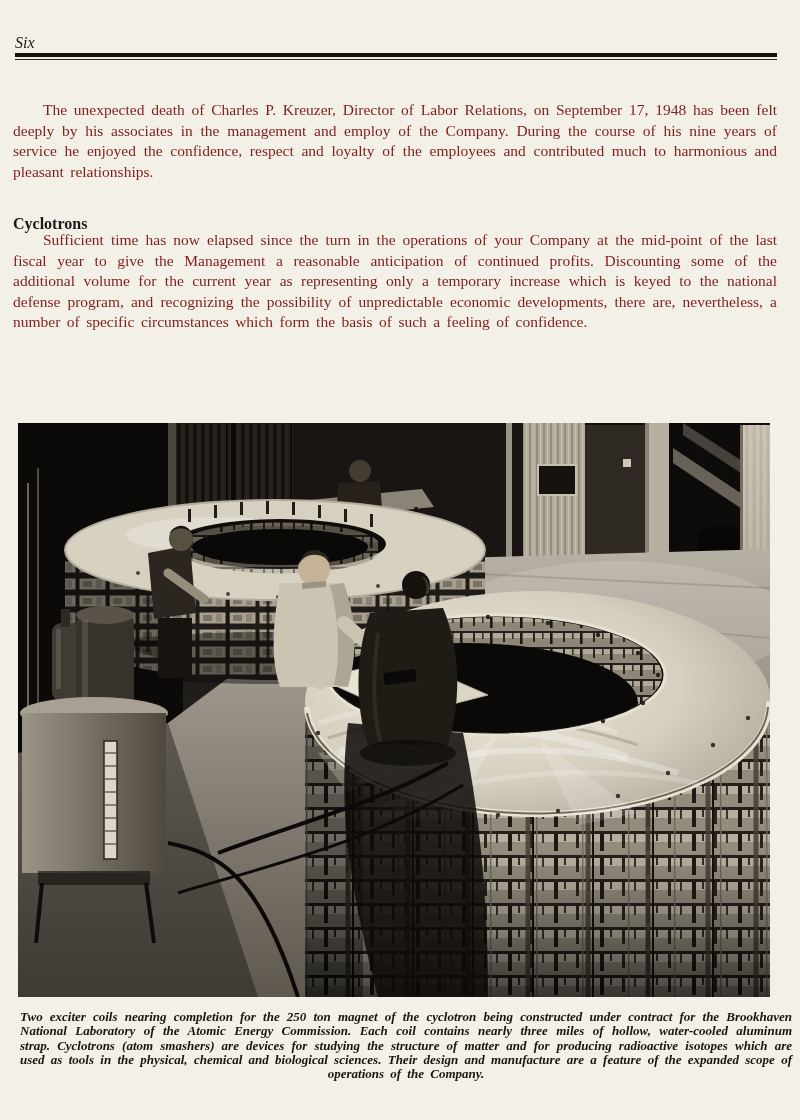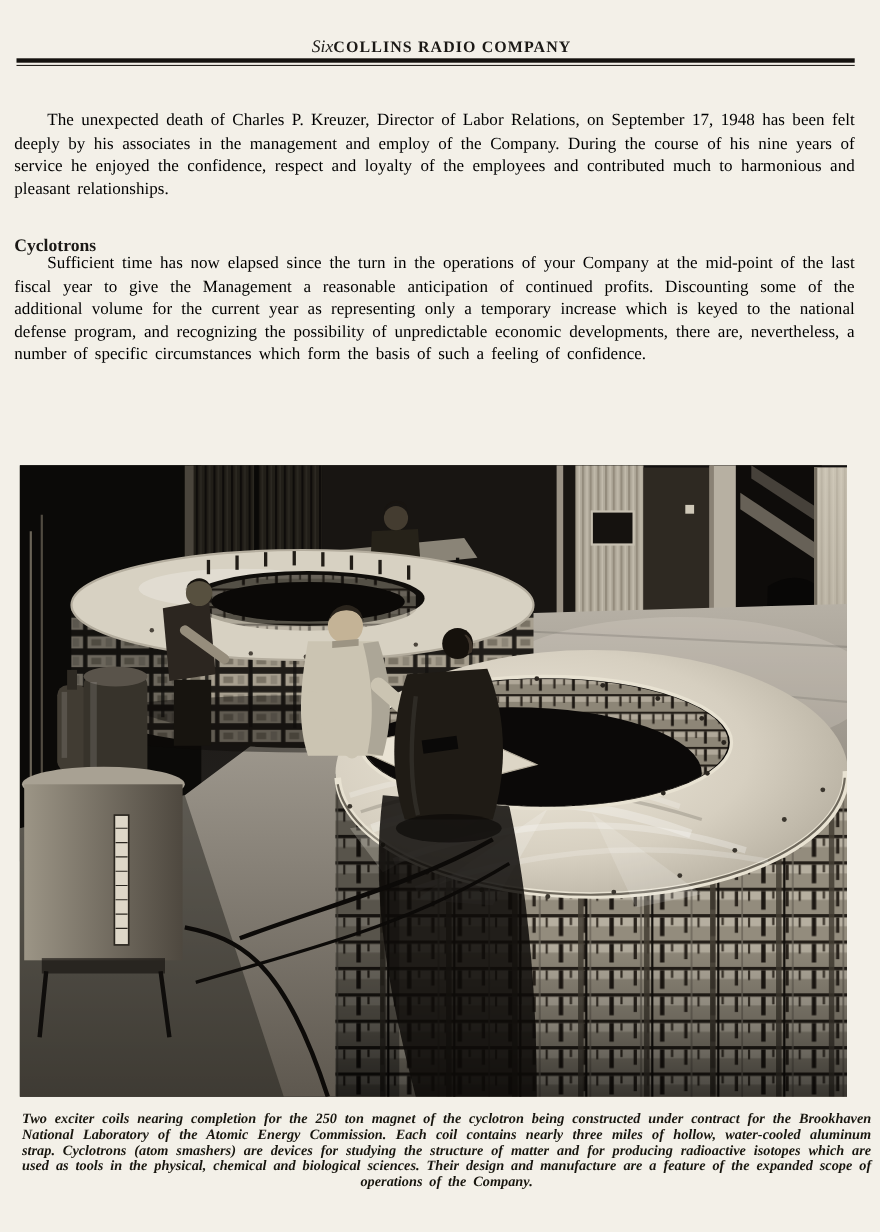--- a/index.html
+++ b/index.html
@@ -1,39 +1,38 @@
 <!DOCTYPE html>
 <html style="--page_bg: #f3f0e8; --ink: #1f1d1a;"><head>
 <meta charset="utf-8">
 <style>
   html,body{margin:0;padding:0;}
   body{width:800px;height:1120px;background:#e8e4da;font-family:"Liberation Serif","DejaVu Serif",serif;}
   .page{position:relative;width:800px;height:1120px;background:var(--page_bg,#f3f0e8);overflow:hidden;color:var(--ink,#1f1d1a);}
-  .running-head{position:absolute;top:30px;left:26px;right:23px;height:22px;display:flex;justify-content:center;align-items:flex-end;}
+  .running-head{position:absolute;top:30px;left:15px;right:23px;height:22px;display:flex;justify-content:flex-start;align-items:flex-end;}
   .folio{font-style:italic;font-size:16px;color:#22201d;}
   .company{font-weight:700;font-size:14.5px;letter-spacing:1px;color:#1b1916;}
   .rule{position:absolute;top:53px;left:15px;right:23px;}
   .rule-thick{height:3.5px;background:#14120f;}
   .rule-thin{height:1.6px;background:#26231f;margin-top:2.4px;}
-  .body-par{position:absolute;left:13px;right:23px;margin:0;font-size:15.5px;line-height:20.5px;text-align:justify;text-indent:30px;word-spacing:2.6px;color:#000000;}
+  .body-par{position:absolute;left:13px;right:23px;margin:0;font-size:15.5px;line-height:20.5px;text-align:justify;text-indent:30px;word-spacing:2.6px;color:#7f1d1d;}
   .par1{top:100px;}
   .section-heading{position:absolute;top:215px;left:13px;margin:0;font-size:16px;font-weight:700;color:#1b1916;}
   .par2{top:230px;}
   .photo{position:absolute;left:18px;top:423px;width:752px;height:574px;background:#17150f;}
   .photo svg{display:block;}
   .caption{position:absolute;left:20px;right:8px;top:1010px;margin:0;font-style:italic;font-weight:700;font-size:13px;line-height:14.3px;text-align:justify;text-align-last:center;word-spacing:3px;color:#18160f;}
 </style>
 </head>
 <body>
 
 <div class="page">
 
   <header class="running-head">
     <span class="folio">Six</span>
-    <span class="company">COLLINS RADIO COMPANY</span>
   </header>
 
   <div class="rule">
     <div class="rule-thick"></div>
     <div class="rule-thin"></div>
   </div>
 
   <p class="body-par par1">The unexpected death of Charles P. Kreuzer, Director of Labor Relations, on September 17, 1948 has been felt deeply by his associates in the management and employ of the Company. During the course of his nine years of service he enjoyed the confidence, respect and loyalty of the employees and contributed much to harmonious and pleasant relationships.</p>
 
   <h2 class="section-heading">Cyclotrons</h2>

